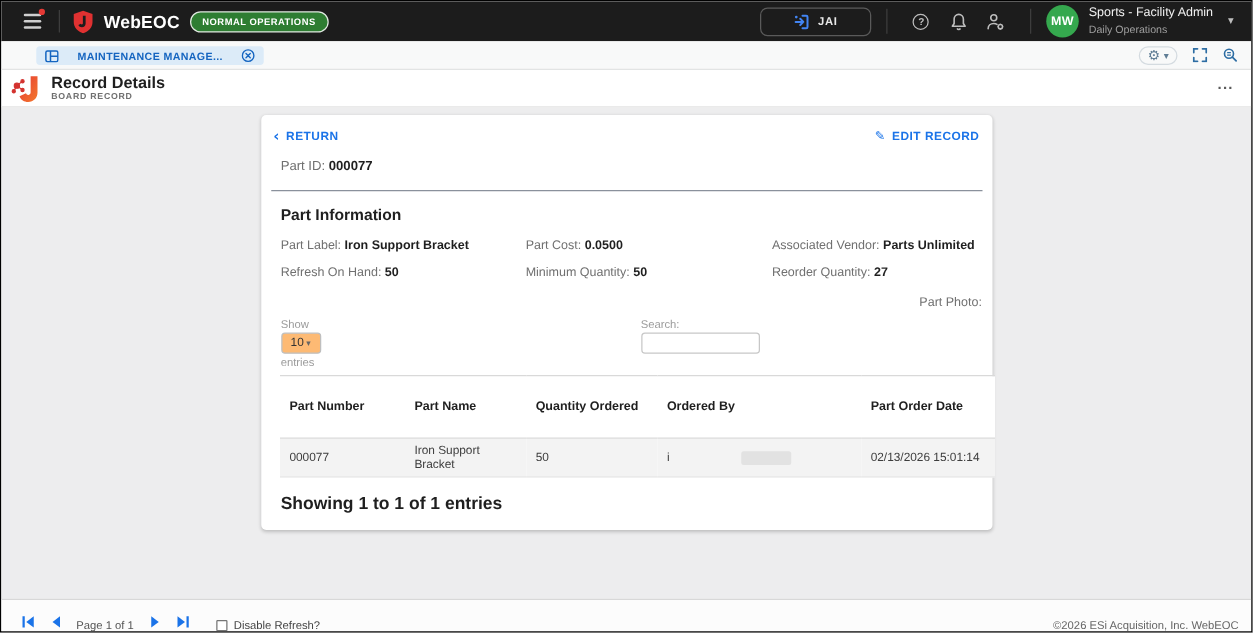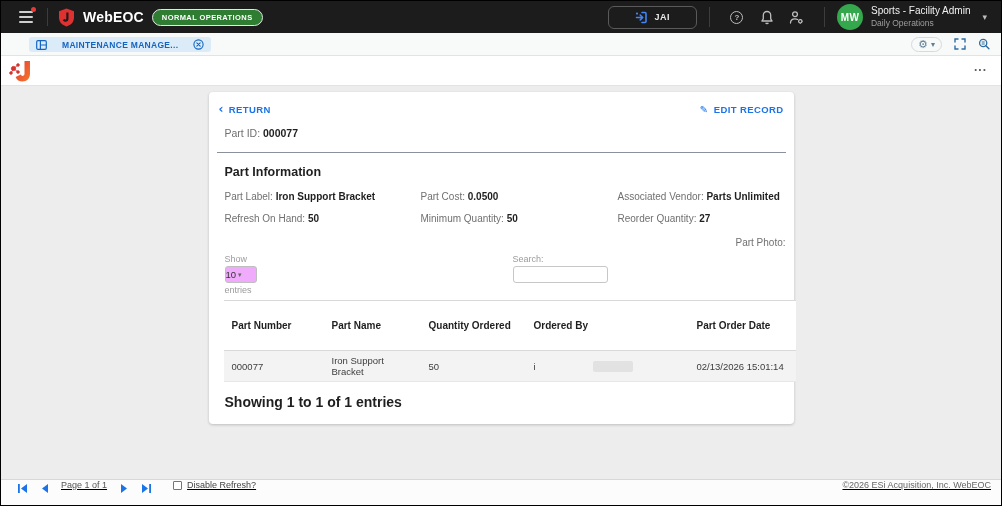--- a/index.html
+++ b/index.html
@@ -64,37 +64,37 @@
   .sec-title { font-size:12.5px; font-weight:bold; color:#1f1f1f; margin:2px 0 0 8px; }
   .fields-grid { display:grid; grid-template-columns:196px 197px 1fr; row-gap:11px; margin:12px 0 0 8px; font-size:10px; }
   .field { white-space:nowrap; }
   .desc-row { margin:12px 0 0 8px; font-size:10px; }
   .photo-row { margin:13px 0 0 24px; font-size:10px;text-align:right; }
 
   .pht-title { font-size:12.5px; font-weight:bold; color:#1f1f1f; margin:20px 0 0 8px; }
   .table-controls { position:relative; margin:6px 0 0 8px; height:42px; }
   .ctl-small { color:#9b9b9b; font-size:9px; }
   .show-select { width:32px; height:17px; border:1px solid #bfbfbf; border-radius:3px; display:flex; align-items:center;
-    gap:2px; font-size:9.5px; color:#333; margin:2px 0; cursor:pointer; background:#f0abfc; }
+    justify-content:center; gap:2px; font-size:9.5px; color:#333; margin:2px 0; cursor:pointer; background:#fdba74; }
   .sel-caret { font-size:7px; color:#666; font-family:"DejaVu Sans", sans-serif; }
   .search-wrap { position:absolute; left:288px; top:0; }
   .search-input { width:95px; height:17px; border:1px solid #c7c7c7; border-radius:3px; font-size:9.5px; padding:0 4px;
     margin-top:2px; display:block; background:#fff; }
 
   table.hist { width:572px; border-collapse:collapse; margin:4px 0 0 7px; }
   table.hist th { text-align:left; font-size:10px; font-weight:bold; color:#1f1f1f; padding:19px 8px;
     border-top:1px solid #d9d9d9; border-bottom:1px solid #d9d9d9; background:#fff; }
   table.hist td { font-size:9.5px; color:#3d3d3d; padding:4px 8px; background:#f3f3f3; border-bottom:1px solid #e7e7e7; }
   .col-pn { width:100px; } .col-name { width:97px; } .col-qty { width:105px; } .col-by { width:163px; }
   .by-cell { display:flex; align-items:center; }
   .redact { width:40px; height:11px; background:#e2e2e2; border-radius:2px; margin-left:57px; }
   .summary { font-size:14px; font-weight:600; color:#1f1f1f; margin:12px 0 0 8px; }
 
   
-  .footer { height:26px; background:#fcfcfc; border-top:1px solid #d8d8d8; display:flex; align-items:flex-start; padding:0 10px; flex:0 0 auto;text-decoration:underline; }
+  .footer { height:26px; background:#fcfcfc; border-top:1px solid #d8d8d8; display:flex; align-items:flex-end; padding:0 10px; flex:0 0 auto; }
   .pg-icon { display:flex; align-items:center; justify-content:center; width:16px; height:16px; cursor:pointer; margin:0 3px; }
   .page-info { font-size:9px; color:#555; margin:0 6px; }
   .refresh-wrap { display:flex; align-items:center; gap:5px; margin-left:16px; cursor:pointer; }
   .checkbox { width:9px; height:9px; border:1px solid #757575; border-radius:1px; background:#fff; }
   .refresh-label { font-size:9px; color:#444; }
   .copyright { margin-left:auto; font-size:9px; color:#666; }
 
   svg { display:block; }
 </style>
 </head>
@@ -208,20 +208,24 @@
         <path d="M13.5 2 H21 v13 c0 4.4-3.2 7.5-7.5 7.5 -3.2 0-5.8-1.7-6.9-4.6 l5.2-2.3 c.4 1 1.2 1.5 2.1 1.3 1-.2 1.6-1 1.6-2.1 V2z" fill="url(#jg)"></path>
         <g stroke="#d3332f" stroke-width="0.9" fill="#d3332f">
           <circle cx="4.5" cy="9.5" r="2.1"></circle>
           <circle cx="9" cy="6" r="1.3"></circle>
           <circle cx="9" cy="13" r="1.3"></circle>
           <circle cx="2" cy="14" r="1.3"></circle>
           <path d="M4.5 9.5 L9 6 M4.5 9.5 L9 13 M4.5 9.5 L2 14" fill="none"></path>
         </g>
       </svg>
     </span>
+    <div class="bh-text">
+      <div class="bh-title">Record Details</div>
+      <div class="bh-sub">BOARD RECORD</div>
+    </div>
     <span class="bh-more">...</span>
   </div>
 
   <div class="main">
     <div class="card">
 
       <div class="card-top">
         <span class="link">
           <span class="chev">‹</span>
           <span>RETURN</span>

